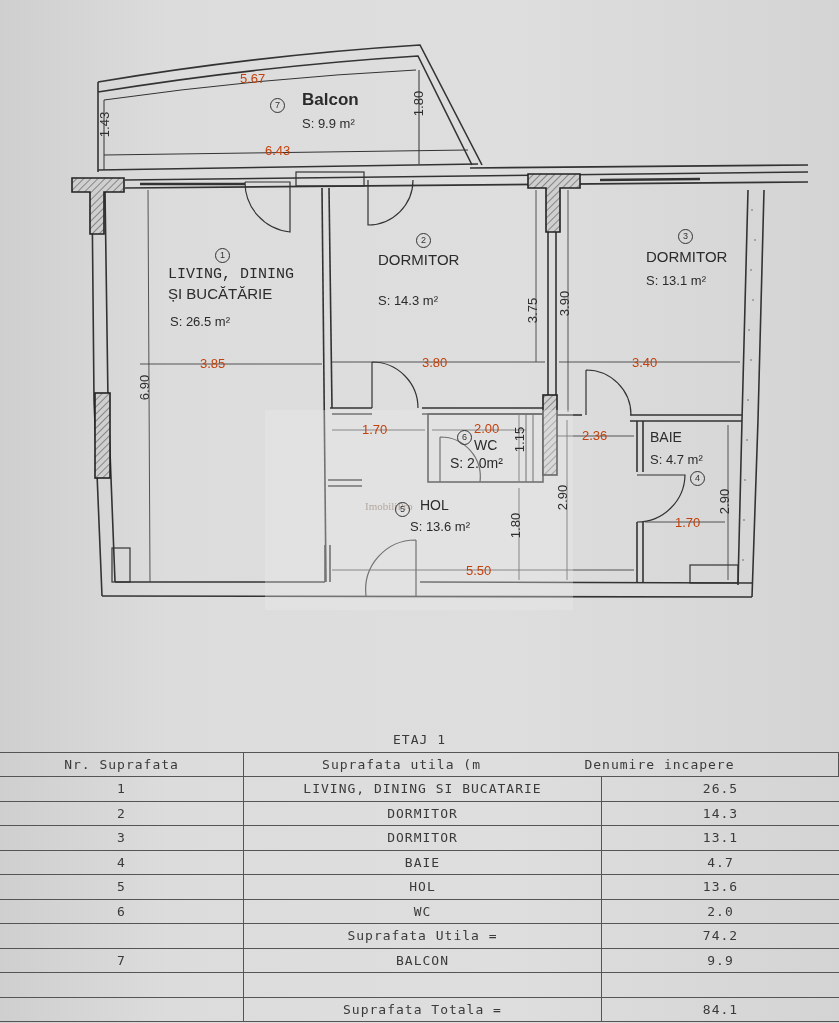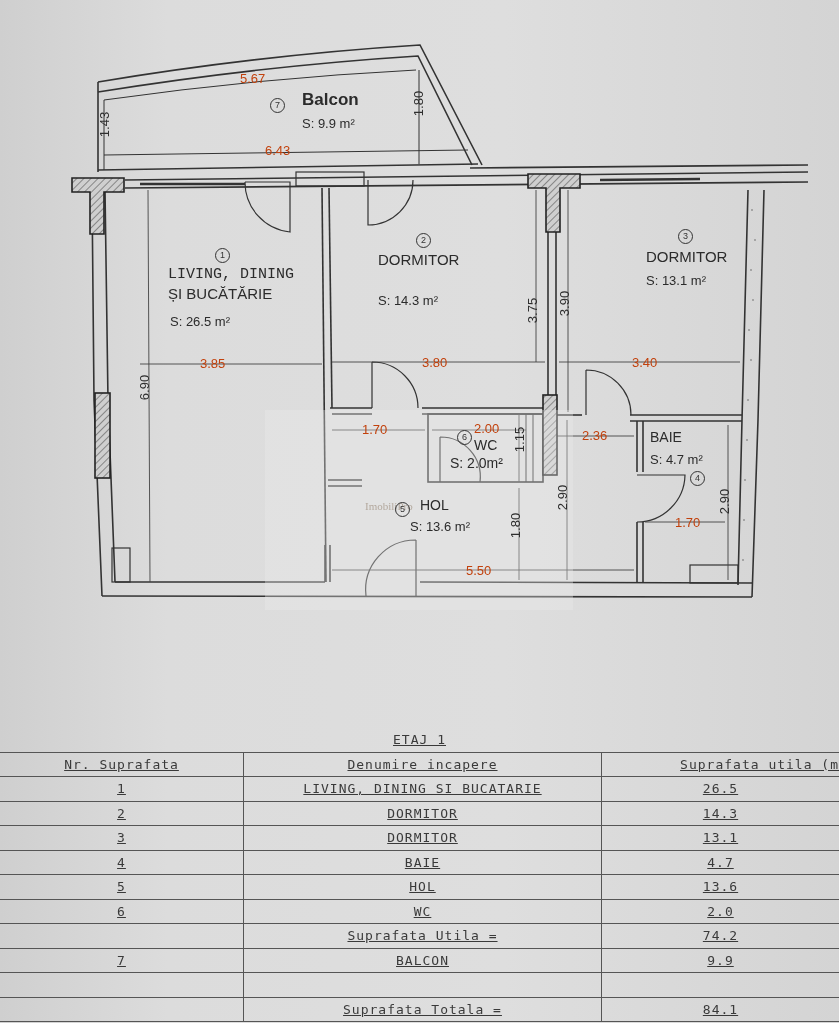--- a/index.html
+++ b/index.html
@@ -9,21 +9,21 @@
   .lbl{position:absolute;font-family:"Liberation Sans",sans-serif;color:#2b2b2b;white-space:nowrap;}
   .room-name{font-size:15px;}
   .room-area{font-size:13px;}
   .num{position:absolute;width:13px;height:13px;border:1px solid #333;border-radius:50%;font-size:9px;line-height:13px;text-align:center;color:#333;}
   .dim{position:absolute;font-size:13px;color:#c2410c;background:transparent;}
   .dimv{position:absolute;font-size:13px;color:#2e2e2e;transform:rotate(-90deg);transform-origin:center;}
   .watermark{position:absolute;left:265px;top:410px;width:308px;height:200px;background:rgba(235,235,235,0.35);}
   .wm-text{position:absolute;left:365px;top:500px;font-family:"Liberation Serif",serif;font-size:11px;color:rgba(140,120,100,0.55);}
   .table{position:absolute;left:0;top:728px;width:839px;font-family:"DejaVu Sans Mono",monospace;font-size:13px;color:#3a3a3a;letter-spacing:1px;}
   .trow{position:relative;height:23.5px;border-bottom:1.5px solid #555;display:flex;}
-  .tcell{display:flex;align-items:center;justify-content:center;text-decoration:underline;}
+  .tcell{display:flex;align-items:center;justify-content:center;}
   .c1{width:243px;border-right:1px solid #555;}
   .c2{width:357px;border-right:1px solid #555;}
   .c3{flex:1;}
   .title-row{justify-content:center;}
 </style>
 </head>
 <body>
 
 <div class="paper"></div>
 
@@ -192,22 +192,22 @@
 <div class="num" style="left:690px;top:471px;">4</div>
 <div class="dim" style="left:675px;top:515px;">1.70</div>
 <div class="dimv" style="left:712px;top:494px;">2.90</div>
 
 <div class="table">
   <div class="trow title-row">
     <div class="tcell" style="width:100%;">ETAJ 1</div>
   </div>
   <div class="trow">
     <div class="tcell c1">Nr. Suprafata</div>
+    <div class="tcell c3" style="justify-content:flex-end;padding-right:0;">Suprafata utila (m</div>
     <div class="tcell c2">Denumire incapere</div>
-    <div class="tcell c3" style="justify-content:flex-end;padding-right:0;">Suprafata utila (m</div>
   </div>
   <div class="trow">
     <div class="tcell c1">1</div>
     <div class="tcell c2">LIVING, DINING SI BUCATARIE</div>
     <div class="tcell c3">26.5</div>
   </div>
   <div class="trow">
     <div class="tcell c1">2</div>
     <div class="tcell c2">DORMITOR</div>
     <div class="tcell c3">14.3</div>

